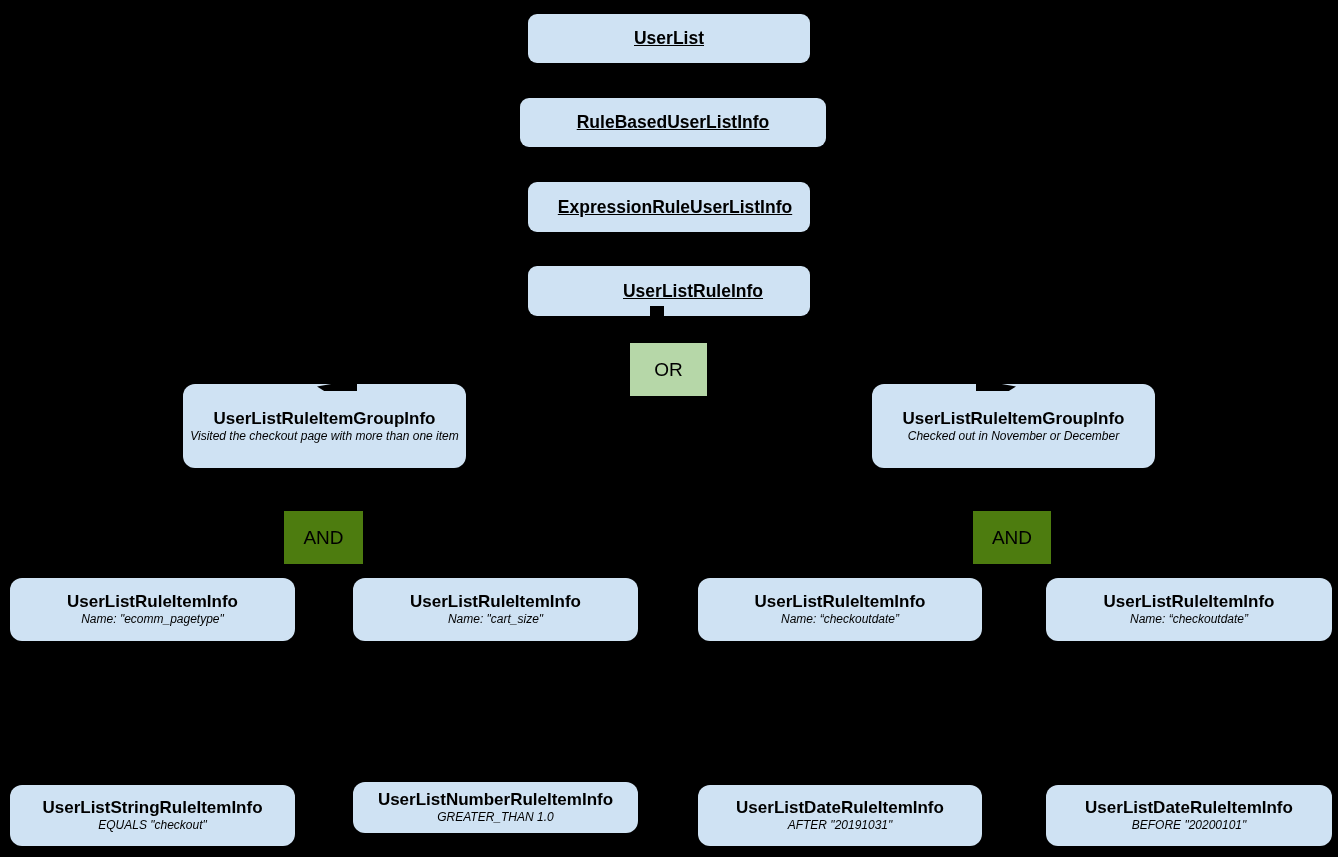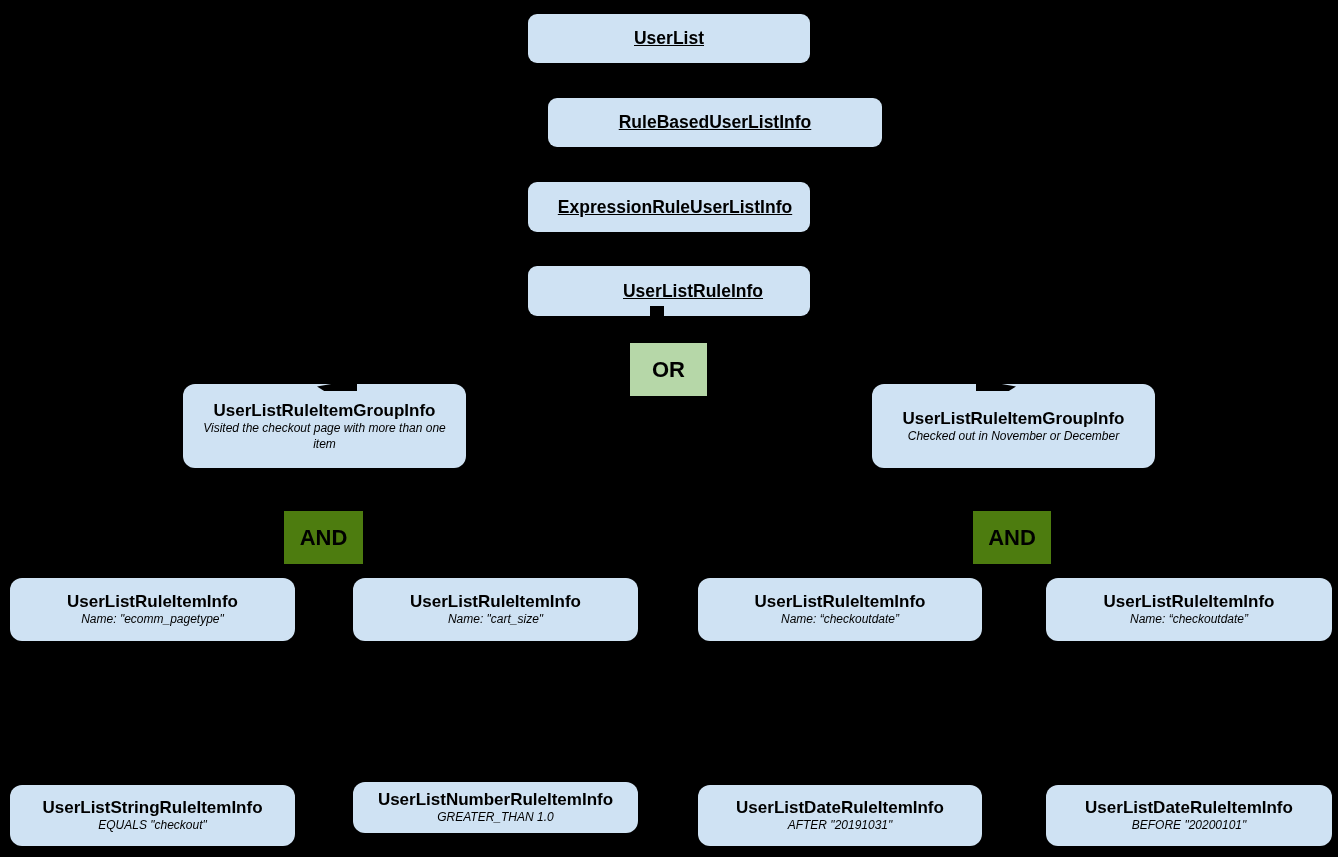--- a/index.html
+++ b/index.html
@@ -13,41 +13,41 @@
   }
   .node{
     position:absolute;
     display:flex;flex-direction:column;
     align-items:center;justify-content:center;
     text-align:center;
     box-sizing:border-box;
     background:#cfe2f3;
   }
   .chain-node{border-radius:9px;text-decoration:underline;}
-  .group-node,.item-node{border-radius:12px;padding:4px 8px;}
+  .group-node,.item-node{border-radius:12px;padding:4px 0;}
   .op-node{border-radius:0;background:#b6d7a8;}
   .and-node{background:#4d7c0f;}
   .title{font-weight:bold;font-size:17px;line-height:1.25;}
   .chain-title{font-weight:bold;font-size:17.5px;}
   .note{font-style:italic;font-size:12px;line-height:1.28;}
-  .op-label{font-weight:bold;font-size:22px;}
+  .op-label{font-weight:normal;font-size:19px;}
   .artifact{position:absolute;background:#000;}
   .wedge-left{clip-path:polygon(0 55%, 78% 0, 100% 30%, 100% 100%, 18% 100%);}
   .wedge-right{clip-path:polygon(22% 0, 100% 55%, 82% 100%, 0 100%, 0 30%);}
 </style>
 </head>
 <body>
 
 <div id="canvas">
 
   <div class="node chain-node" style="left:528px;top:14px;width:282px;height:49px;">
     <span class="chain-title">UserList</span>
   </div>
 
-  <div class="node chain-node" style="left:548px;top:98px;width:334px;height:49px;">
+  <div class="node chain-node" style="left:520px;top:98px;width:306px;height:49px;">
     <span class="chain-title">RuleBasedUserListInfo</span>
   </div>
 
   <div class="node chain-node" style="left:528px;top:182px;width:282px;height:50px;padding-left:12px;">
     <span class="chain-title">ExpressionRuleUserListInfo</span>
   </div>
 
   <div class="node chain-node" style="left:528px;top:266px;width:282px;height:50px;padding-left:48px;">
     <span class="chain-title">UserListRuleInfo</span>
   </div>

